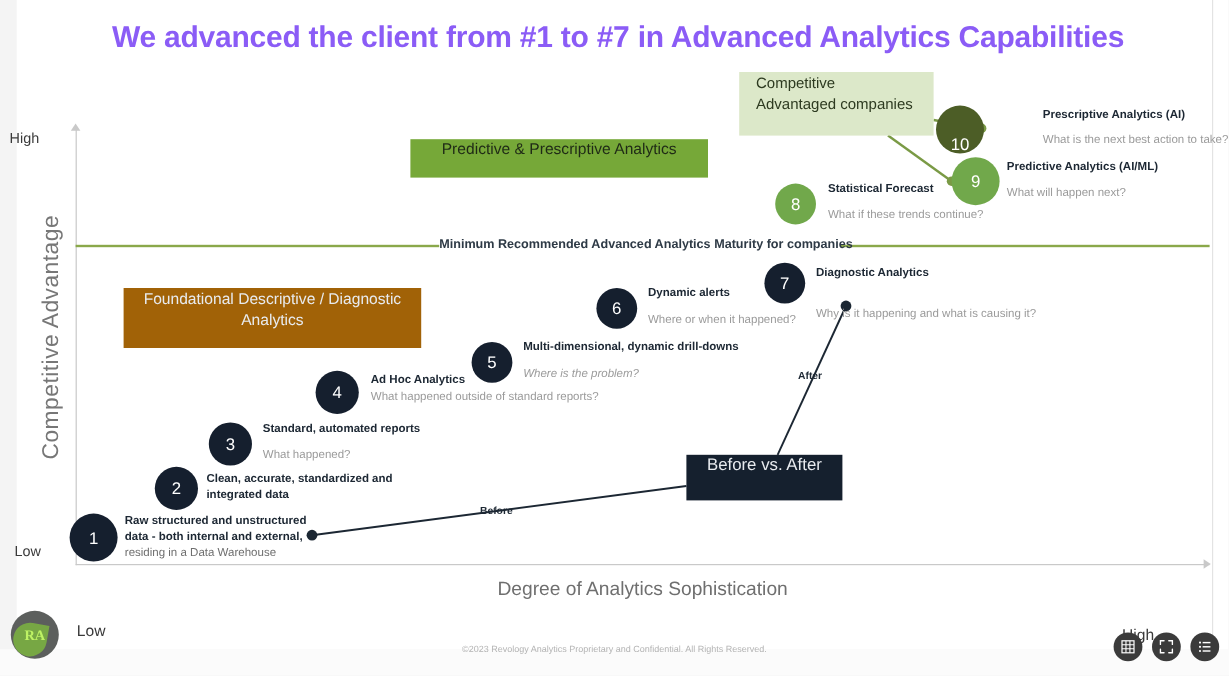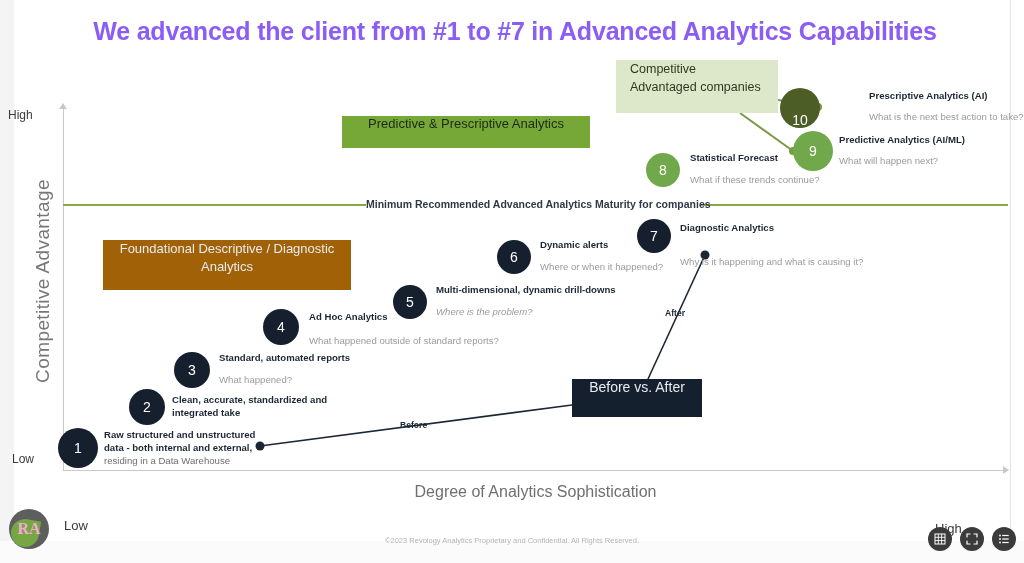--- a/index.html
+++ b/index.html
@@ -68,21 +68,21 @@
 
   
   .copyright{position:absolute;left:0;top:536px;width:1024px;text-align:center;
     font-size:7.5px;color:#b4b4b4;}
   #logo{position:absolute;left:9px;top:509px;width:40px;height:40px;border-radius:50%;
     background:#5c5f5d;overflow:hidden;}
   #logo .leaf{position:absolute;left:2px;top:10px;width:28px;height:28px;
     background:#77a744;border-radius:50% 0 50% 50%;transform:rotate(10deg);}
   #logo .ra{position:absolute;left:0;top:0;width:40px;height:40px;
     display:flex;align-items:center;justify-content:center;
-    color:#f9a8d4;font-size:16px;font-weight:bold;font-family:"Liberation Serif",serif;}
+    color:#bef264;font-size:12px;font-weight:bold;font-family:"Liberation Serif",serif;}
 
   .ctrls{position:absolute;right:8px;top:527px;display:flex;gap:8px;}
   .ctrl{width:24px;height:24px;border-radius:50%;background:#3b3b3b;
     display:flex;align-items:center;justify-content:center;}
   .ctrl svg{display:block;}
 </style>
 </head>
 <body>
 
 <div id="slide">
@@ -144,37 +144,37 @@
     <div class="t1 wrap">Raw structured and unstructured</div>
     <div class="t1 wrap">data - both internal and external,</div>
     <div class="t1 wrap" style="font-weight:400;color:#6e6e6e;">residing in a Data Warehouse</div>
   </div>
 
   <div class="bub navy" style="left:129px;top:389px;width:36px;height:36px;">
     <span>2</span>
   </div>
   <div class="ann" style="left:172px;top:394px;width:175px;">
     <div class="t1 wrap">Clean, accurate, standardized and</div>
-    <div class="t1 wrap">integrated take</div>
+    <div class="t1 wrap">integrated data</div>
   </div>
 
   <div class="bub navy" style="left:174px;top:352px;width:36px;height:36px;">
     <span>3</span>
   </div>
   <div class="ann" style="left:219px;top:352px;">
     <div class="t1">Standard, automated reports</div>
     <div class="t2" style="margin-top:9px;">What happened?</div>
   </div>
 
   <div class="bub navy" style="left:263px;top:309px;width:36px;height:36px;">
     <span>4</span>
   </div>
   <div class="ann" style="left:309px;top:311px;">
     <div class="t1">Ad Hoc Analytics</div>
-    <div class="t2" style="margin-top:11px;">What happened outside of standard reports?</div>
+    <div class="t2" style="margin-top:1px;">What happened outside of standard reports?</div>
   </div>
 
   <div class="bub navy" style="left:393px;top:285px;width:34px;height:34px;">
     <span>5</span>
   </div>
   <div class="ann" style="left:436px;top:284px;">
     <div class="t1">Multi-dimensional, dynamic drill-downs</div>
     <div class="t2" style="margin-top:9px;font-style:italic;">Where is the problem?</div>
   </div>
 

